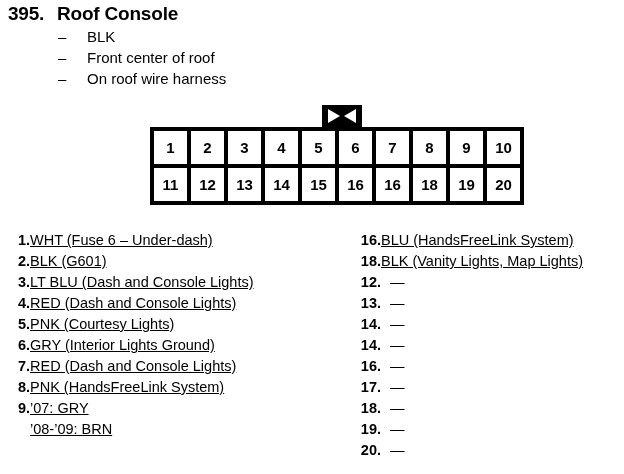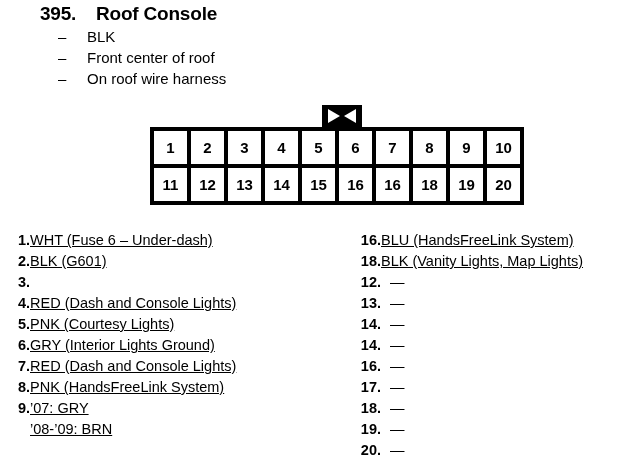--- a/index.html
+++ b/index.html
@@ -27,24 +27,23 @@
   #title-line {
     font-size: 19px;
     font-weight: bold;
     letter-spacing: -0.2px;
     line-height: 24px;
     white-space: nowrap;
   }
   #title-num {
     display: inline-block;
     min-width: 40px;
-    margin-left: 32px;
   }
   #title-text {
-    margin-left: 16px;
+    margin-left: 9px;
   }
   .subline {
     font-size: 15px;
     line-height: 21px;
     white-space: nowrap;
     padding-left: 50px;
     position: relative;
   }
   .sub-dash {
     position: absolute;
@@ -202,20 +201,21 @@
   <div class="pin-entry">
     <span class="pin-num">1.</span>
     <span class="pin-desc">WHT (Fuse 6 – Under-dash)</span>
   </div>
   <div class="pin-entry">
     <span class="pin-num">2.</span>
     <span class="pin-desc">BLK (G601)</span>
   </div>
   <div class="pin-entry">
     <span class="pin-num">3.</span>
+    <span class="pin-desc">LT BLU (Dash and Console Lights)</span>
   </div>
   <div class="pin-entry">
     <span class="pin-num">4.</span>
     <span class="pin-desc">RED (Dash and Console Lights)</span>
   </div>
   <div class="pin-entry">
     <span class="pin-num">5.</span>
     <span class="pin-desc">PNK (Courtesy Lights)</span>
   </div>
   <div class="pin-entry">

